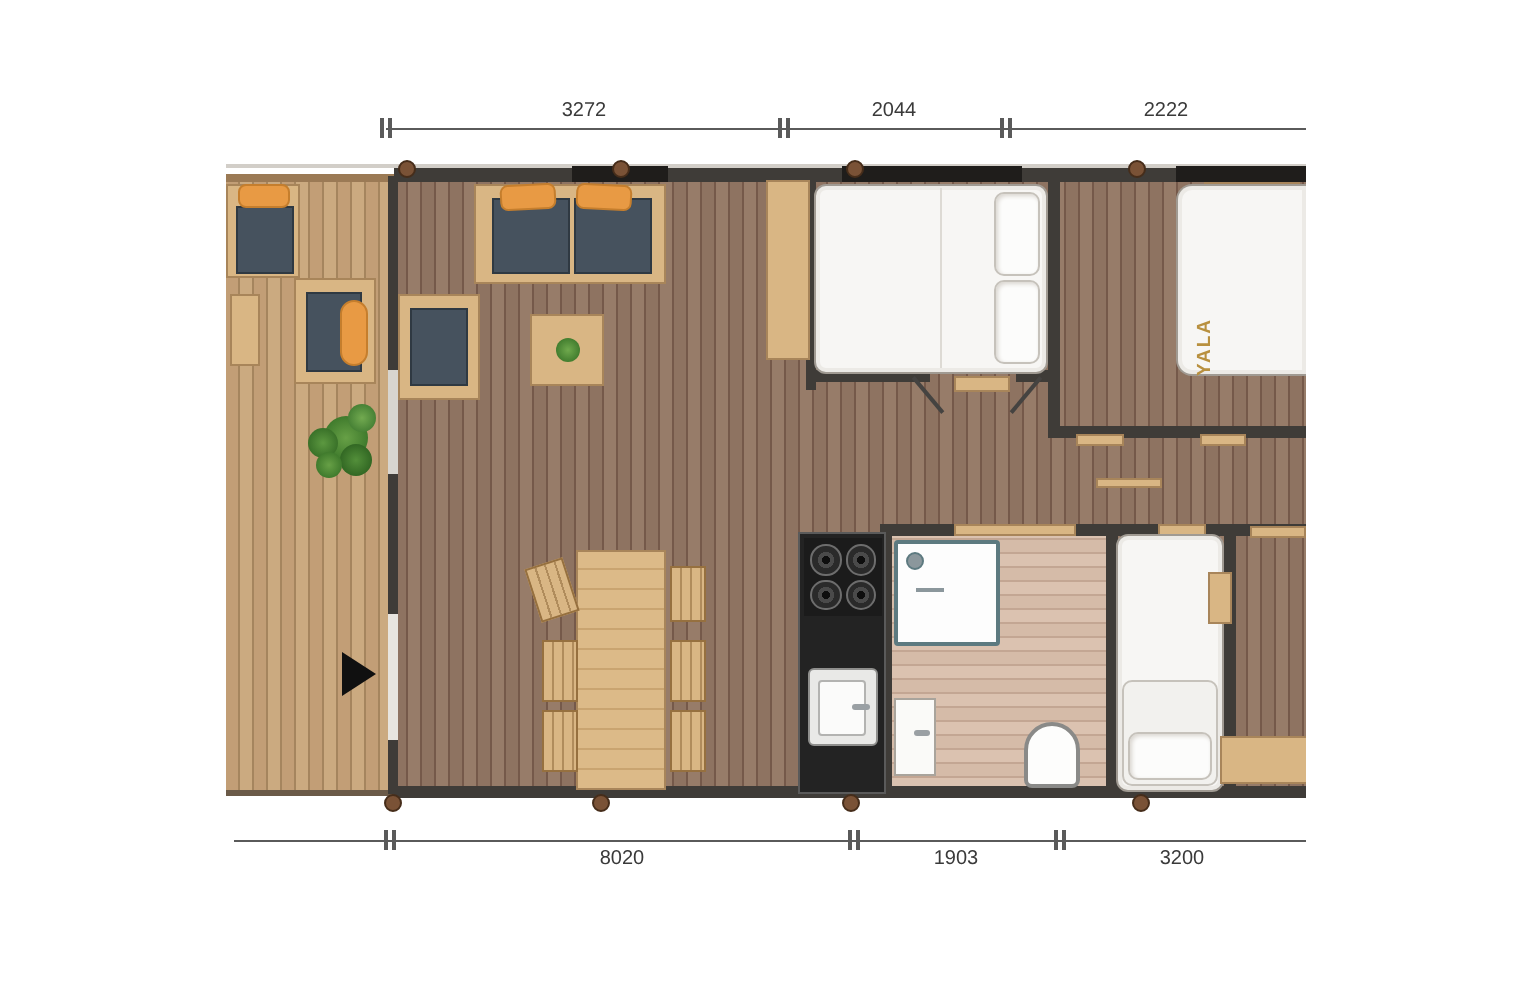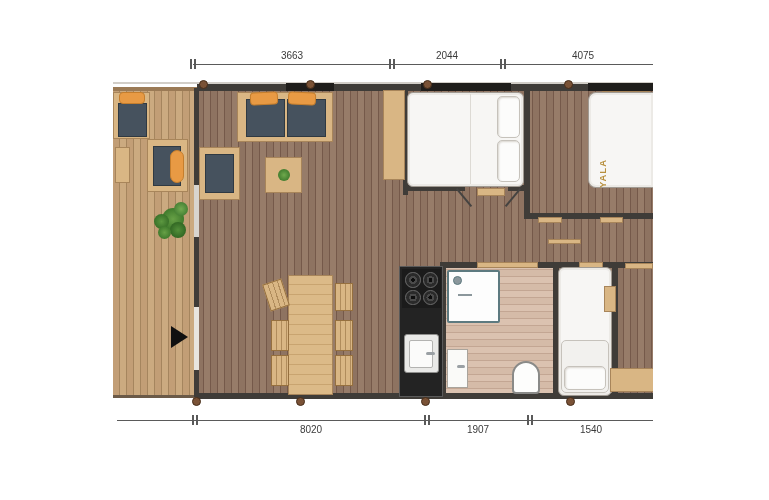--- a/index.html
+++ b/index.html
@@ -192,25 +192,25 @@
   <div class="abs knob" style="left:564px;top:80px;"></div>
   <div class="abs knob" style="left:192px;top:397px;"></div>
   <div class="abs knob" style="left:296px;top:397px;"></div>
   <div class="abs knob" style="left:421px;top:397px;"></div>
   <div class="abs knob" style="left:566px;top:397px;"></div>
 
   <div class="abs dim-line" style="left:193px;top:64px;width:460px;"></div>
   <div class="abs dim-tick" style="left:189px;top:59px;"></div>
   <div class="abs dim-tick" style="left:388px;top:59px;"></div>
   <div class="abs dim-tick" style="left:499px;top:59px;"></div>
-  <div class="abs dim-label" style="left:292px;top:50px;">3663</div>
+  <div class="abs dim-label" style="left:292px;top:50px;">3272</div>
   <div class="abs dim-label" style="left:447px;top:50px;">2044</div>
-  <div class="abs dim-label" style="left:583px;top:50px;">4075</div>
+  <div class="abs dim-label" style="left:583px;top:50px;">2222</div>
 
   <div class="abs dim-line" style="left:117px;top:420px;width:536px;"></div>
   <div class="abs dim-tick" style="left:191px;top:415px;"></div>
   <div class="abs dim-tick" style="left:423px;top:415px;"></div>
   <div class="abs dim-tick" style="left:526px;top:415px;"></div>
   <div class="abs dim-label" style="left:311px;top:424px;">8020</div>
-  <div class="abs dim-label" style="left:478px;top:424px;">1907</div>
-  <div class="abs dim-label" style="left:591px;top:424px;">1540</div>
+  <div class="abs dim-label" style="left:478px;top:424px;">1903</div>
+  <div class="abs dim-label" style="left:591px;top:424px;">3200</div>
 
 </div>
 
 </body></html>

